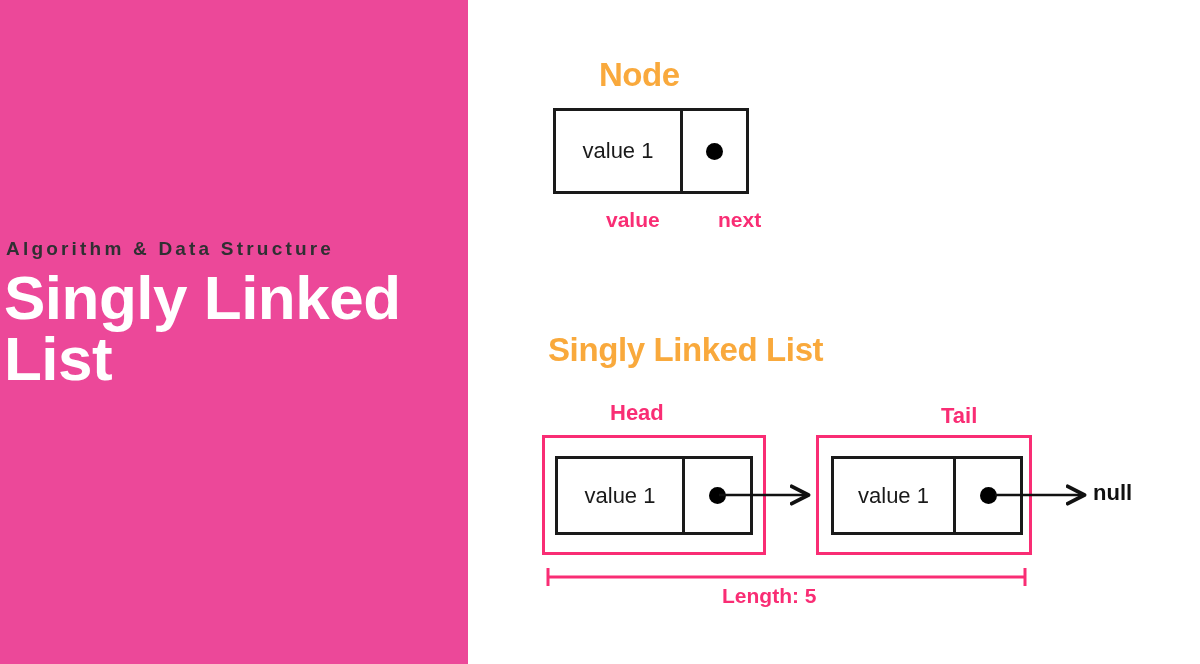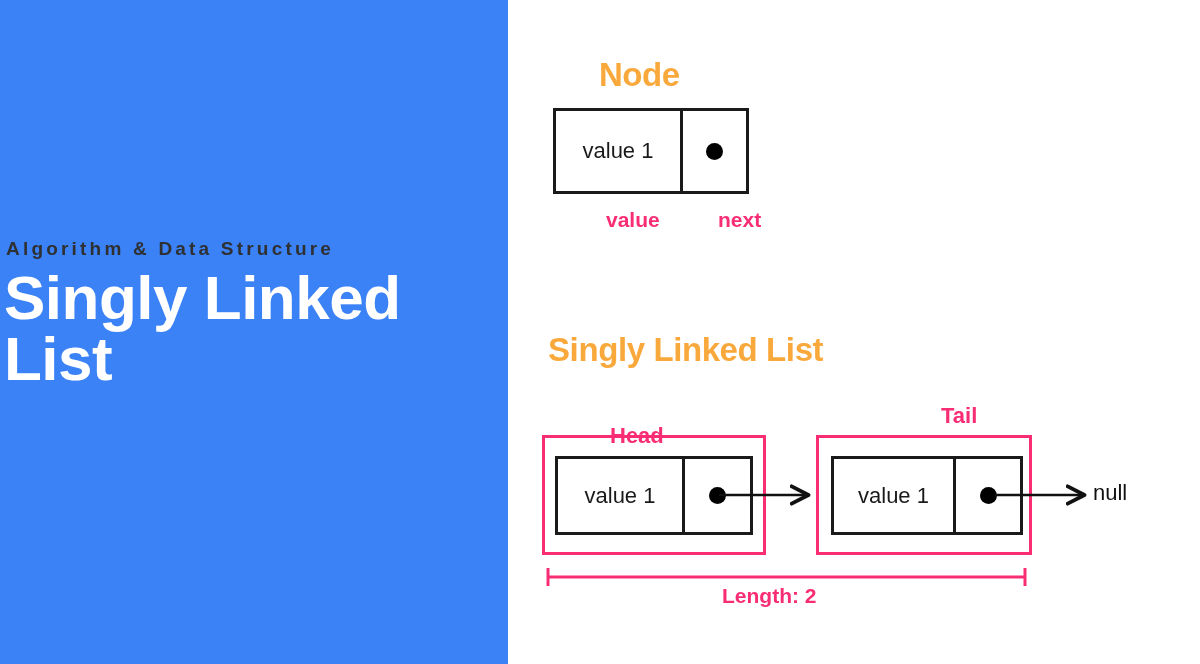--- a/index.html
+++ b/index.html
@@ -16,23 +16,23 @@
     height: 664px;
     overflow: hidden;
     background: #ffffff;
   }
 
   
   .left-panel {
     position: absolute;
     left: 0;
     top: 0;
-    width: 508px;
-    height: 664px;
-    background: #3b82f6;
+    width: 468px;
+    height: 664px;
+    background: #ec4899;
   }
   .eyebrow {
     position: absolute;
     left: 6px;
     top: 238px;
     font-size: 19px;
     font-weight: bold;
     letter-spacing: 3.2px;
     color: #2f3032;
     white-space: nowrap;
@@ -135,21 +135,21 @@
     top: 0;
     width: 692px;
     height: 664px;
   }
   .ptr-label {
     position: absolute;
     font-size: 22px;
     font-weight: bold;
     white-space: nowrap;
   }
-  .label-head { left: 102px; top: 423px; }
+  .label-head { left: 102px; top: 400px; }
   .label-tail { left: 391px; top: 403px; }
 
   .pink-frame {
     position: absolute;
     box-sizing: border-box;
     border: 3px solid;
     background: transparent;
   }
   .frame-head { left: 34px; top: 435px; width: 224px; height: 120px; }
   .frame-tail { left: 308px; top: 435px; width: 216px; height: 120px; }
@@ -170,21 +170,21 @@
     width: 692px;
     height: 664px;
     pointer-events: none;
   }
 
   .null-label {
     position: absolute;
     left: 585px;
     top: 480px;
     font-size: 22px;
-    font-weight: normal;
+    font-weight: bold;
     color: #111111;
     white-space: nowrap;
   }
 
   .length-label {
     position: absolute;
     left: 214px;
     top: 584px;
     font-size: 21px;
     font-weight: bold;
@@ -252,17 +252,17 @@
 
         <g>
           <line x1="40" y1="568" x2="40" y2="586" stroke="#F92D74" stroke-width="3"></line>
           <line x1="40" y1="577" x2="518" y2="577" stroke="#F92D74" stroke-width="3"></line>
           <line x1="517" y1="568" x2="517" y2="586" stroke="#F92D74" stroke-width="3"></line>
         </g>
       </svg>
 
       <div class="null-label">null</div>
 
-      <div class="length-label" style="color:#F92D74;">Length: 2</div>
+      <div class="length-label" style="color:#F92D74;">Length: 5</div>
 
     </div>
   </div>
 </div>
 
 </body></html>

